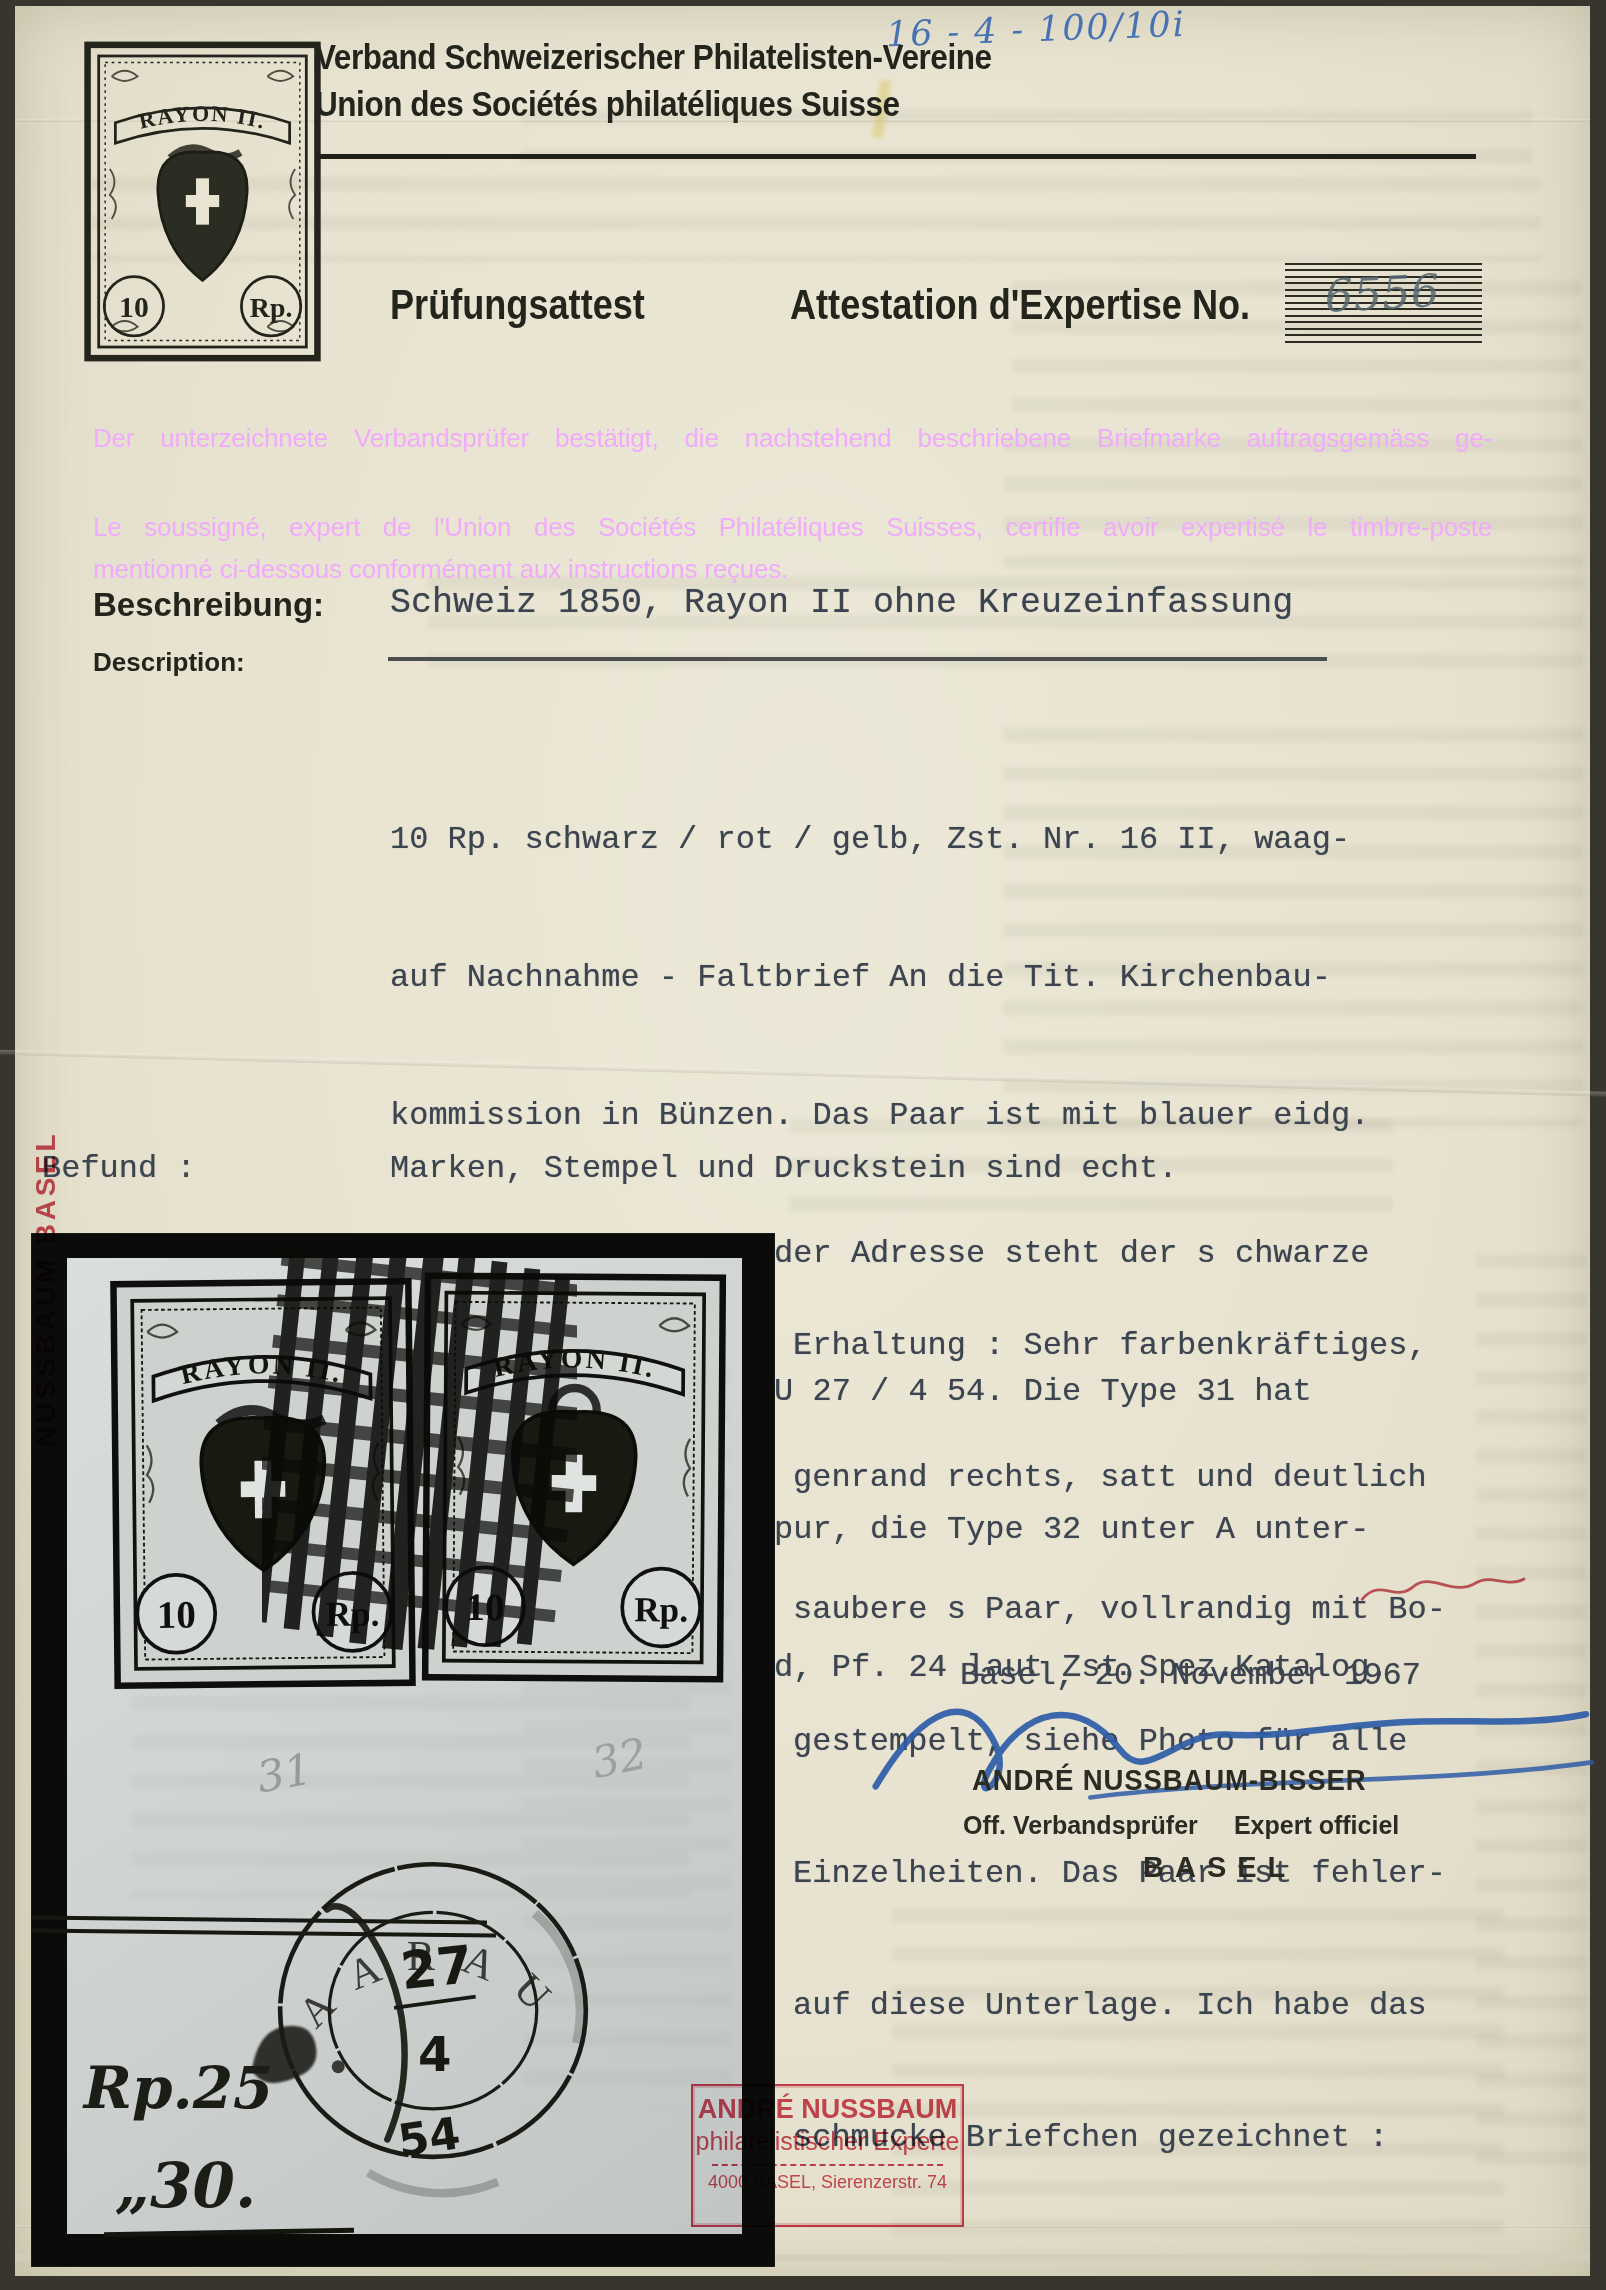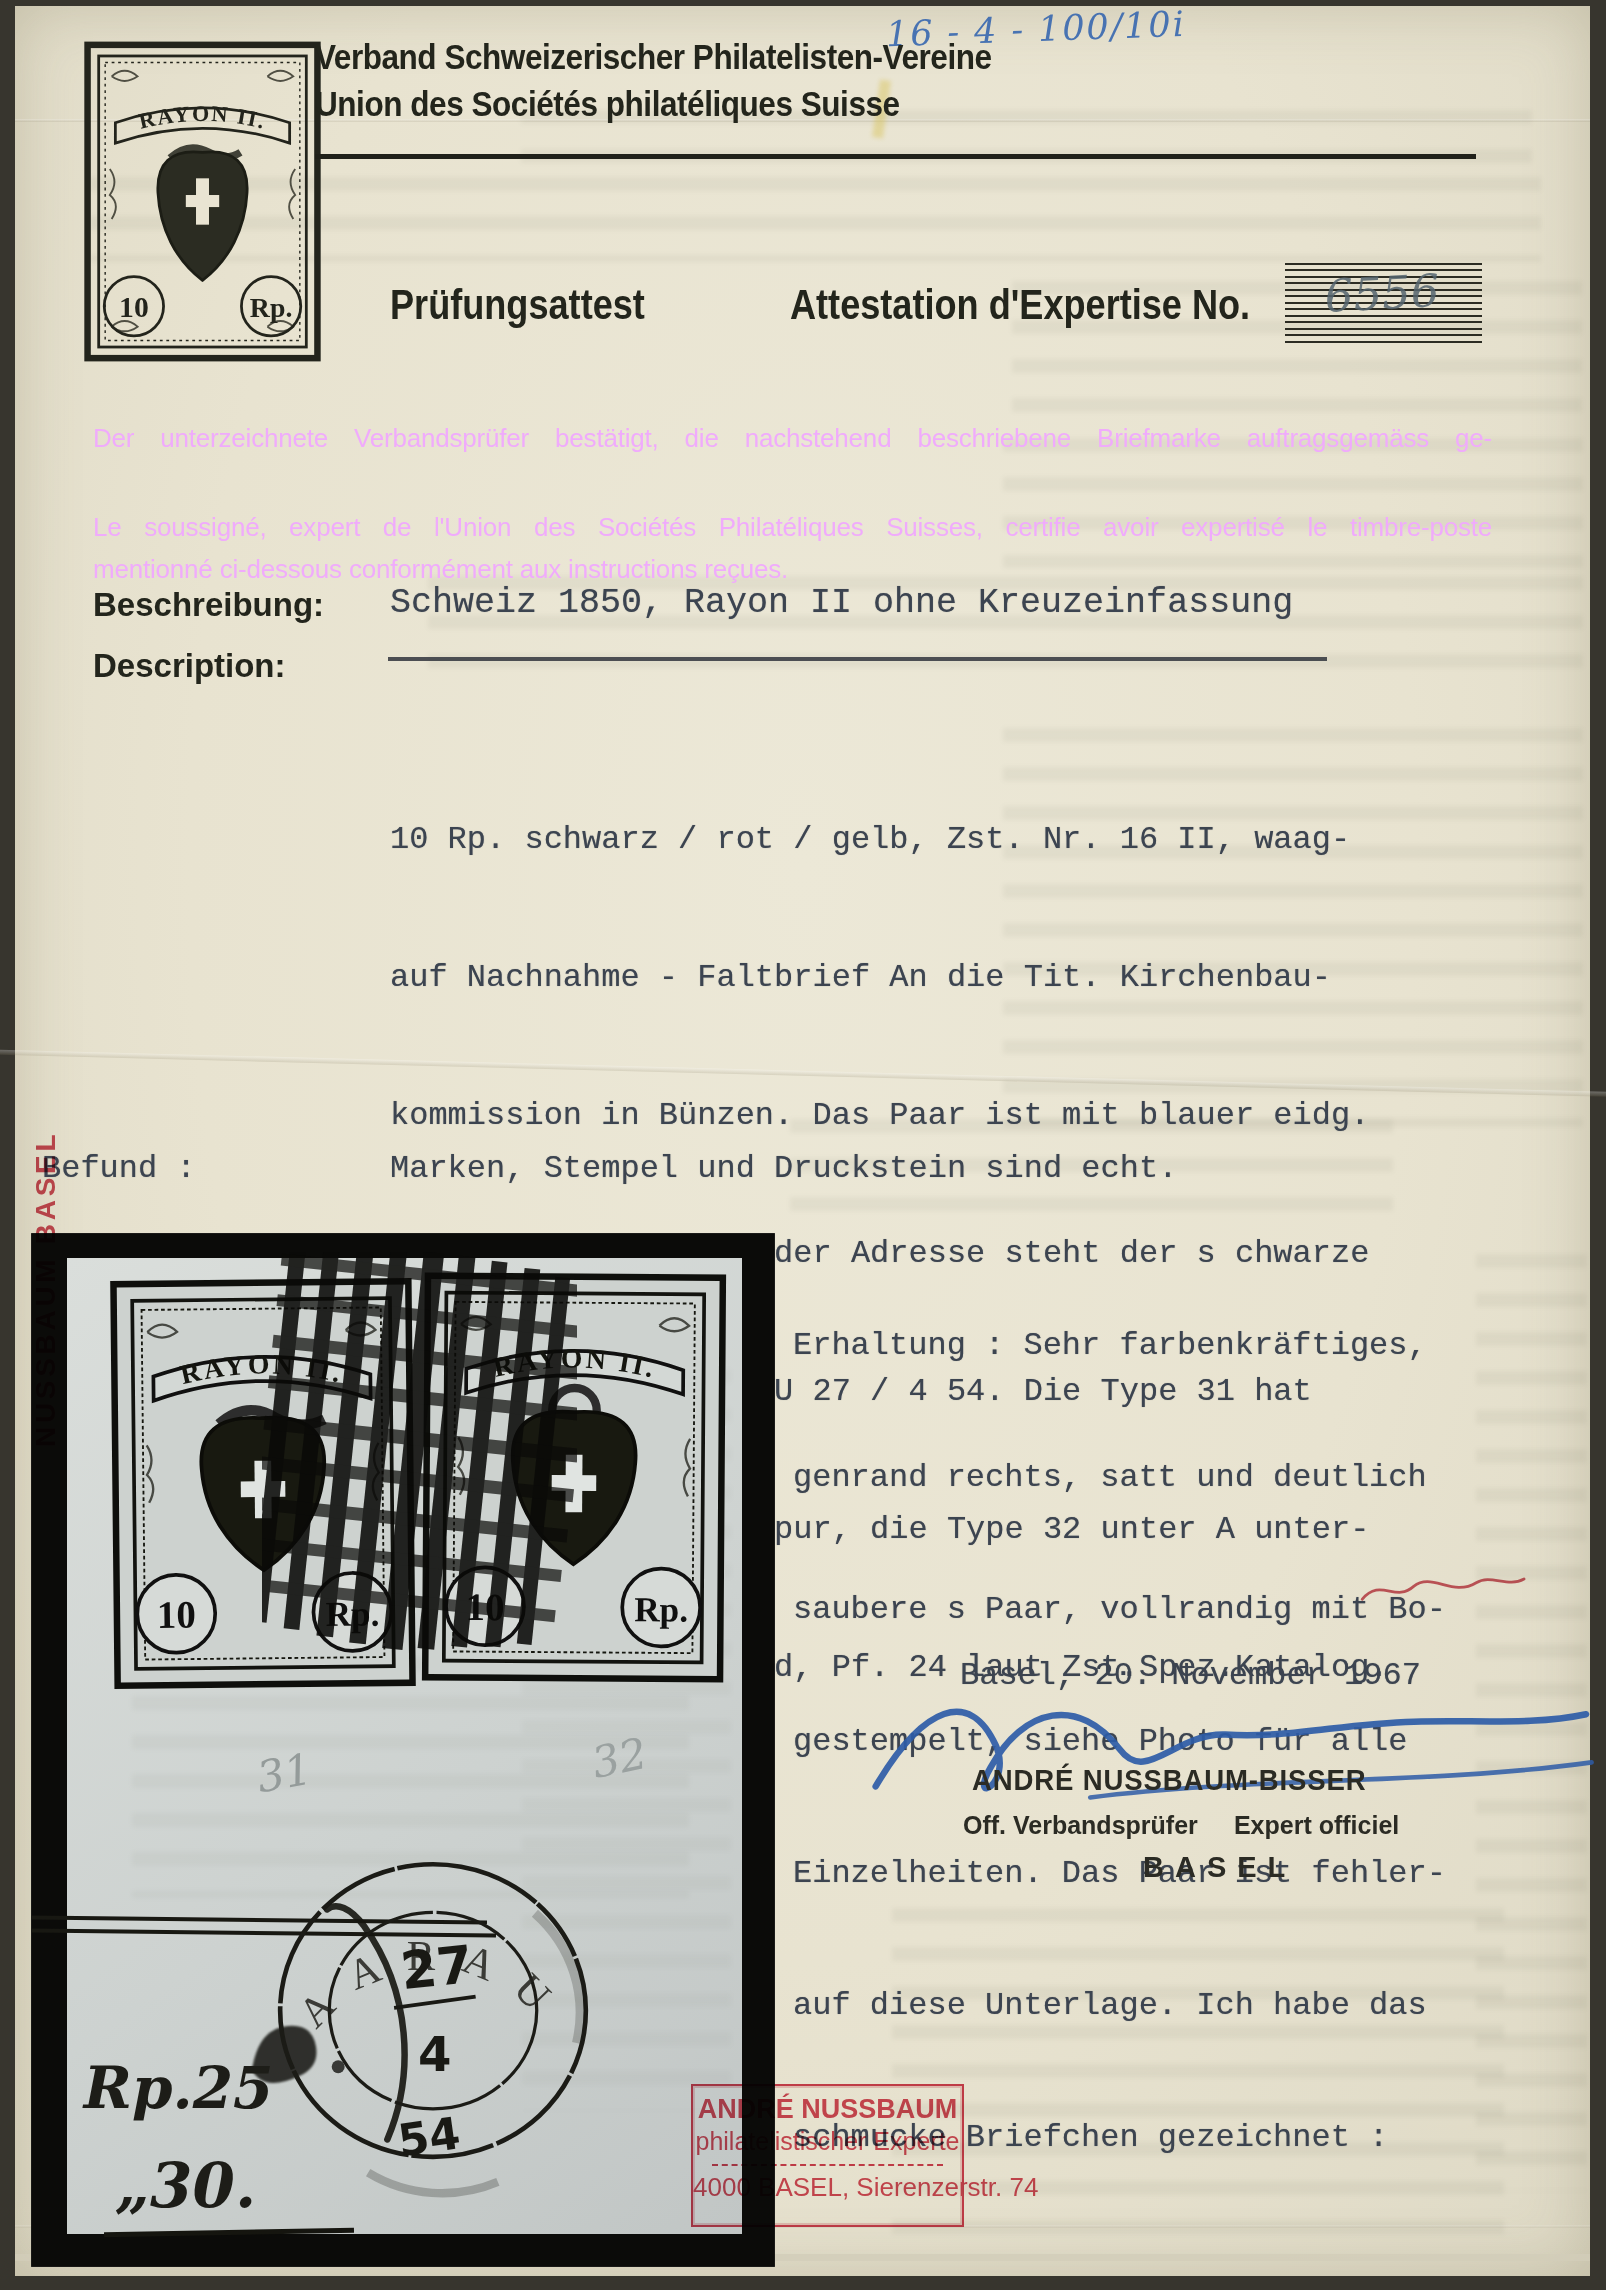--- a/index.html
+++ b/index.html
@@ -88,21 +88,21 @@
 
 <div class="abs intro" style="left:93px;top:417px;width:1399px">
   <div class="jline">Der unterzeichnete Verbandsprüfer bestätigt, die nachstehend beschriebene Briefmarke auftragsgemäss ge-</div>
 </div>
 <div class="abs intro" style="left:93px;top:506px;width:1399px">
   <div class="jline">Le soussigné, expert de l'Union des Sociétés Philatéliques Suisses, certifie avoir expertisé le timbre-poste</div>
   <div>mentionné ci-dessous conformément aux instructions reçues.</div>
 </div>
 
 <div class="abs hdr" style="left:93px;top:586px;font-size:33px">Beschreibung:</div>
-<div class="abs hdr" style="left:93px;top:647px;font-size:33px">Description:</div>
+<div class="abs hdr" style="left:93px;top:647px;font-size:26px">Description:</div>
 <div class="abs mono" style="left:390px;top:583px;font-size:35px">Schweiz 1850, Rayon II ohne Kreuzeinfassung</div>
 <div class="abs" style="left:388px;top:657px;width:939px;height:3.7px;background:#30343c;opacity:.85"></div>
 
 <div class="abs mono" style="left:390px;top:725px;font-size:32px;line-height:46px">
   <div>10 Rp. schwarz / rot / gelb, Zst. Nr. 16 II, waag-</div>
   <div>auf Nachnahme - Faltbrief An die Tit. Kirchenbau-</div>
   <div>kommission in Bünzen. Das Paar ist mit blauer eidg.</div>
   <div>Raute entwertet, in der Adresse steht der s chwarze</div>
   <div>Aufgabestempel  AARAU 27 / 4 54. Die Type 31 hat</div>
   <div>leichte Einfassungsspur, die Type 32 unter A unter-</div>
@@ -251,15 +251,15 @@
   <span class="stamped" style="font-size:25px">Off. Verbandsprüfer</span>
   <span class="stamped" style="font-size:25px;margin-left:32px">Expert officiel</span>
 </div>
 <div class="abs stamped" style="left:1143px;top:1851px;font-size:29px;letter-spacing:11px">BASEL</div>
 
 <div class="abs redink" style="left:691px;top:2084px;width:273px;height:143px;border:2.8px solid #cf3347;
      box-shadow:inset 0 0 0 1.9px rgba(207,51,71,.25);text-align:center;opacity:.92">
   <div style="font-weight:bold;font-size:27px;margin-top:8.3px;color:#d23c4e;white-space:nowrap">ANDRÉ NUSSBAUM</div>
   <div style="font-size:25px;color:#d23c4e;margin-top:1.9px;white-space:nowrap">philatelistischer Experte</div>
   <div style="margin:7.4px auto 0;width:86%;height:0;border-top:2.8px dashed #cf3347"></div>
-  <div style="font-size:26px;color:#d23c4e;margin-top:6.5px;white-space:nowrap">4000 BASEL, Sierenzerstr. 74</div>
+  <div style="font-size:18px;color:#d23c4e;margin-top:6.5px;white-space:nowrap">4000 BASEL, Sierenzerstr. 74</div>
 </div>
 
 
 </body></html>

